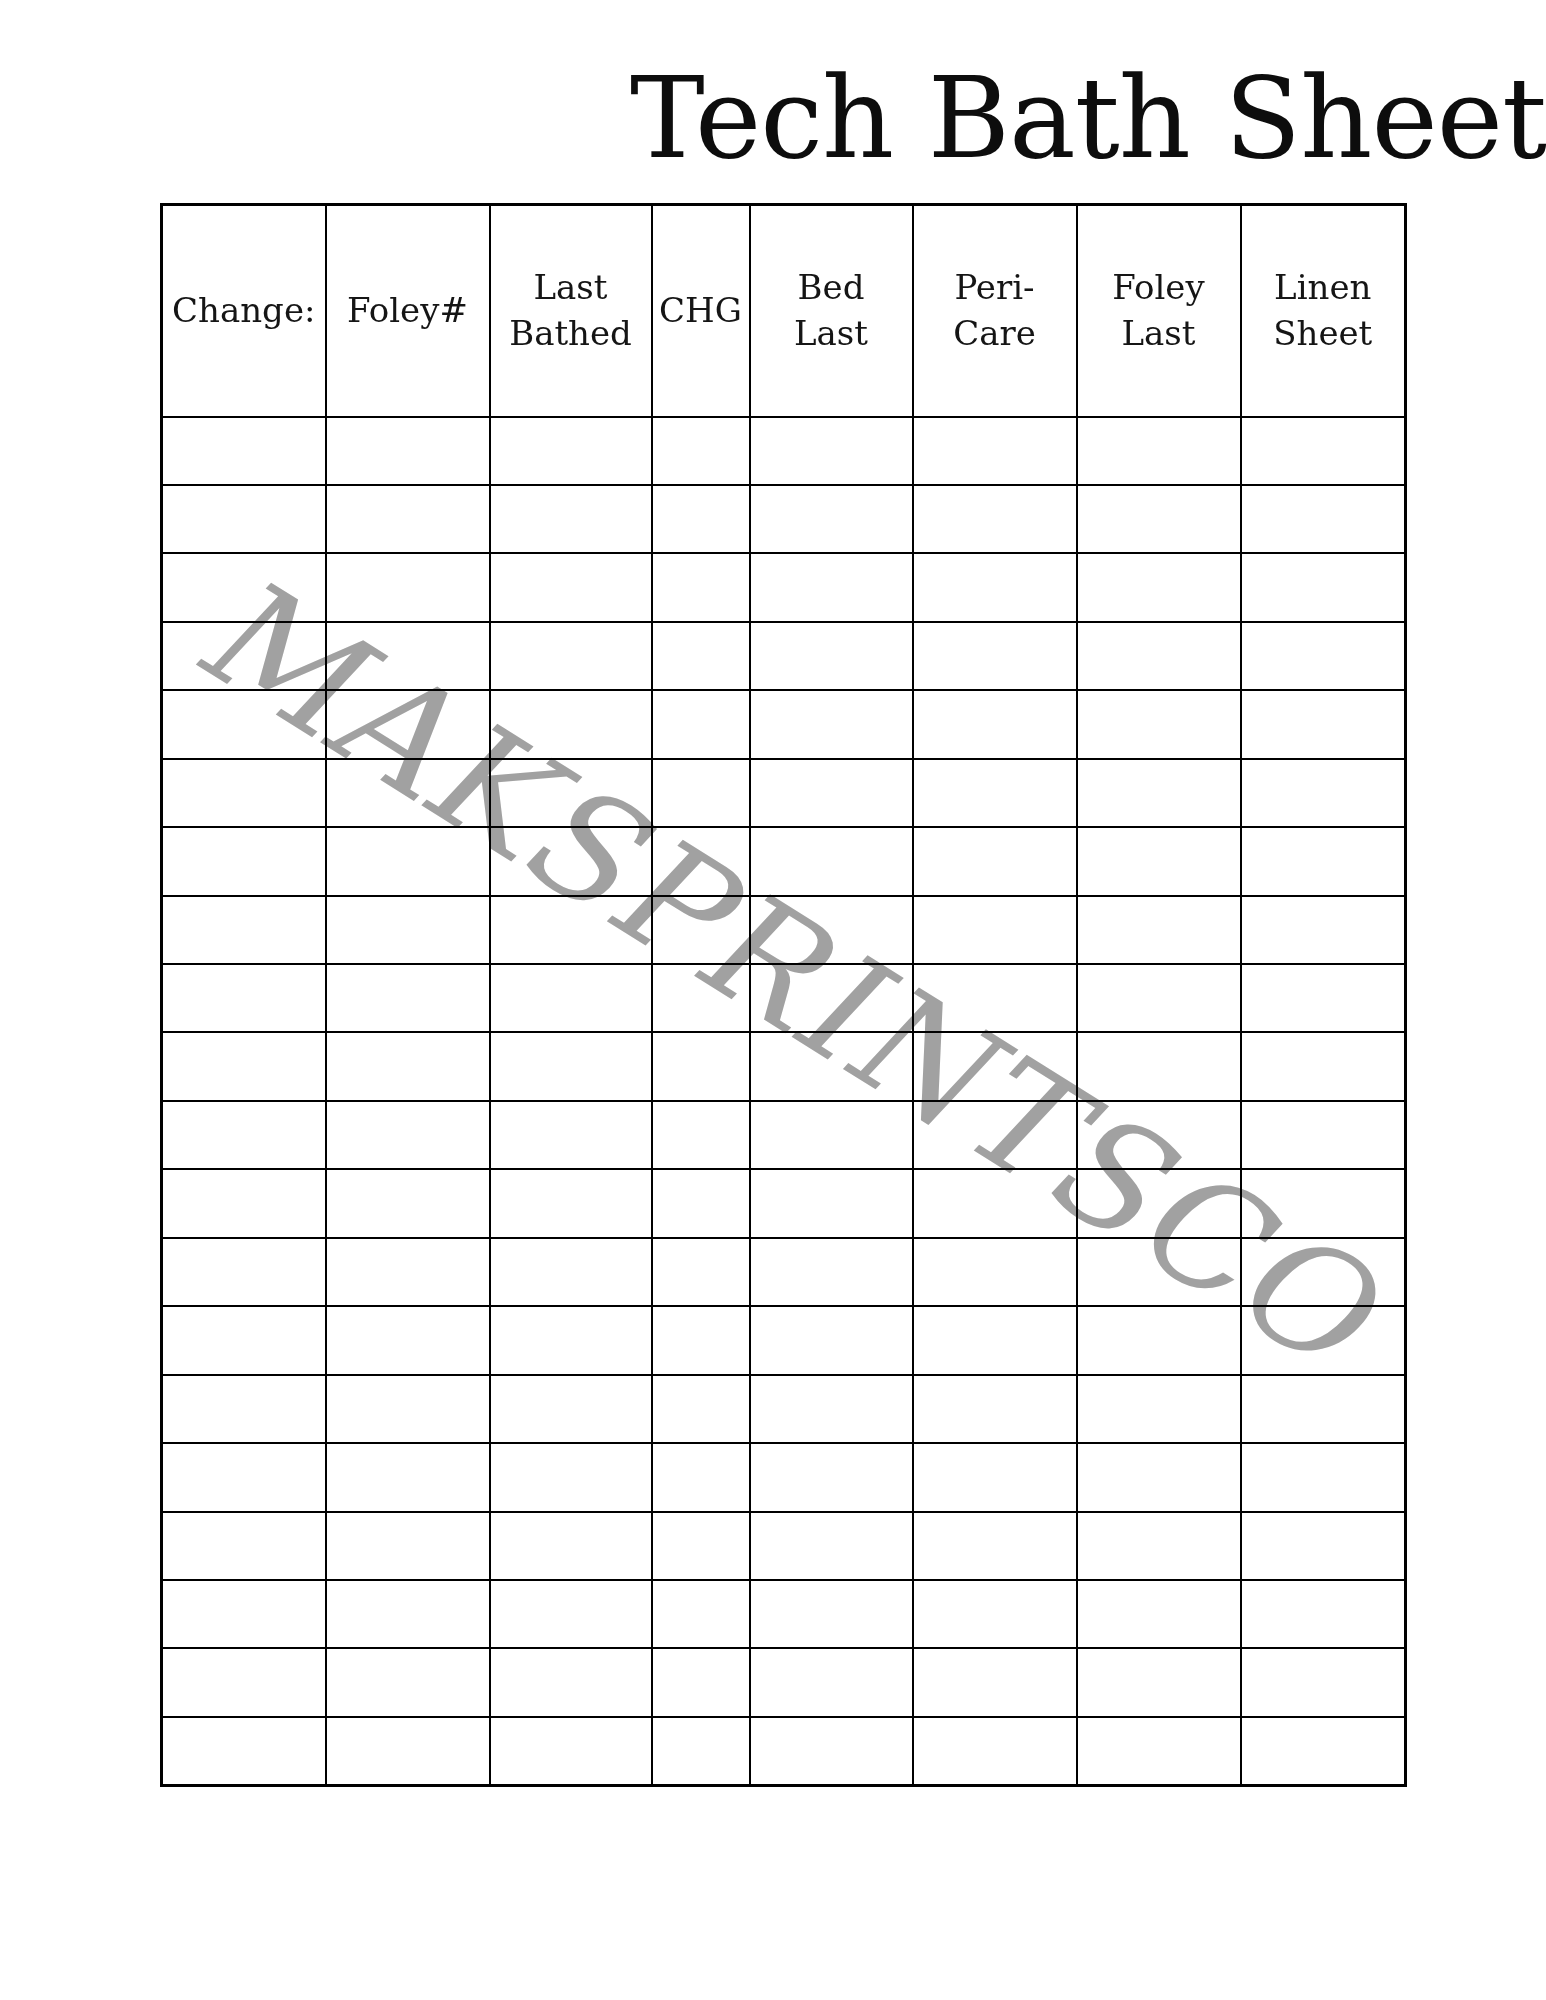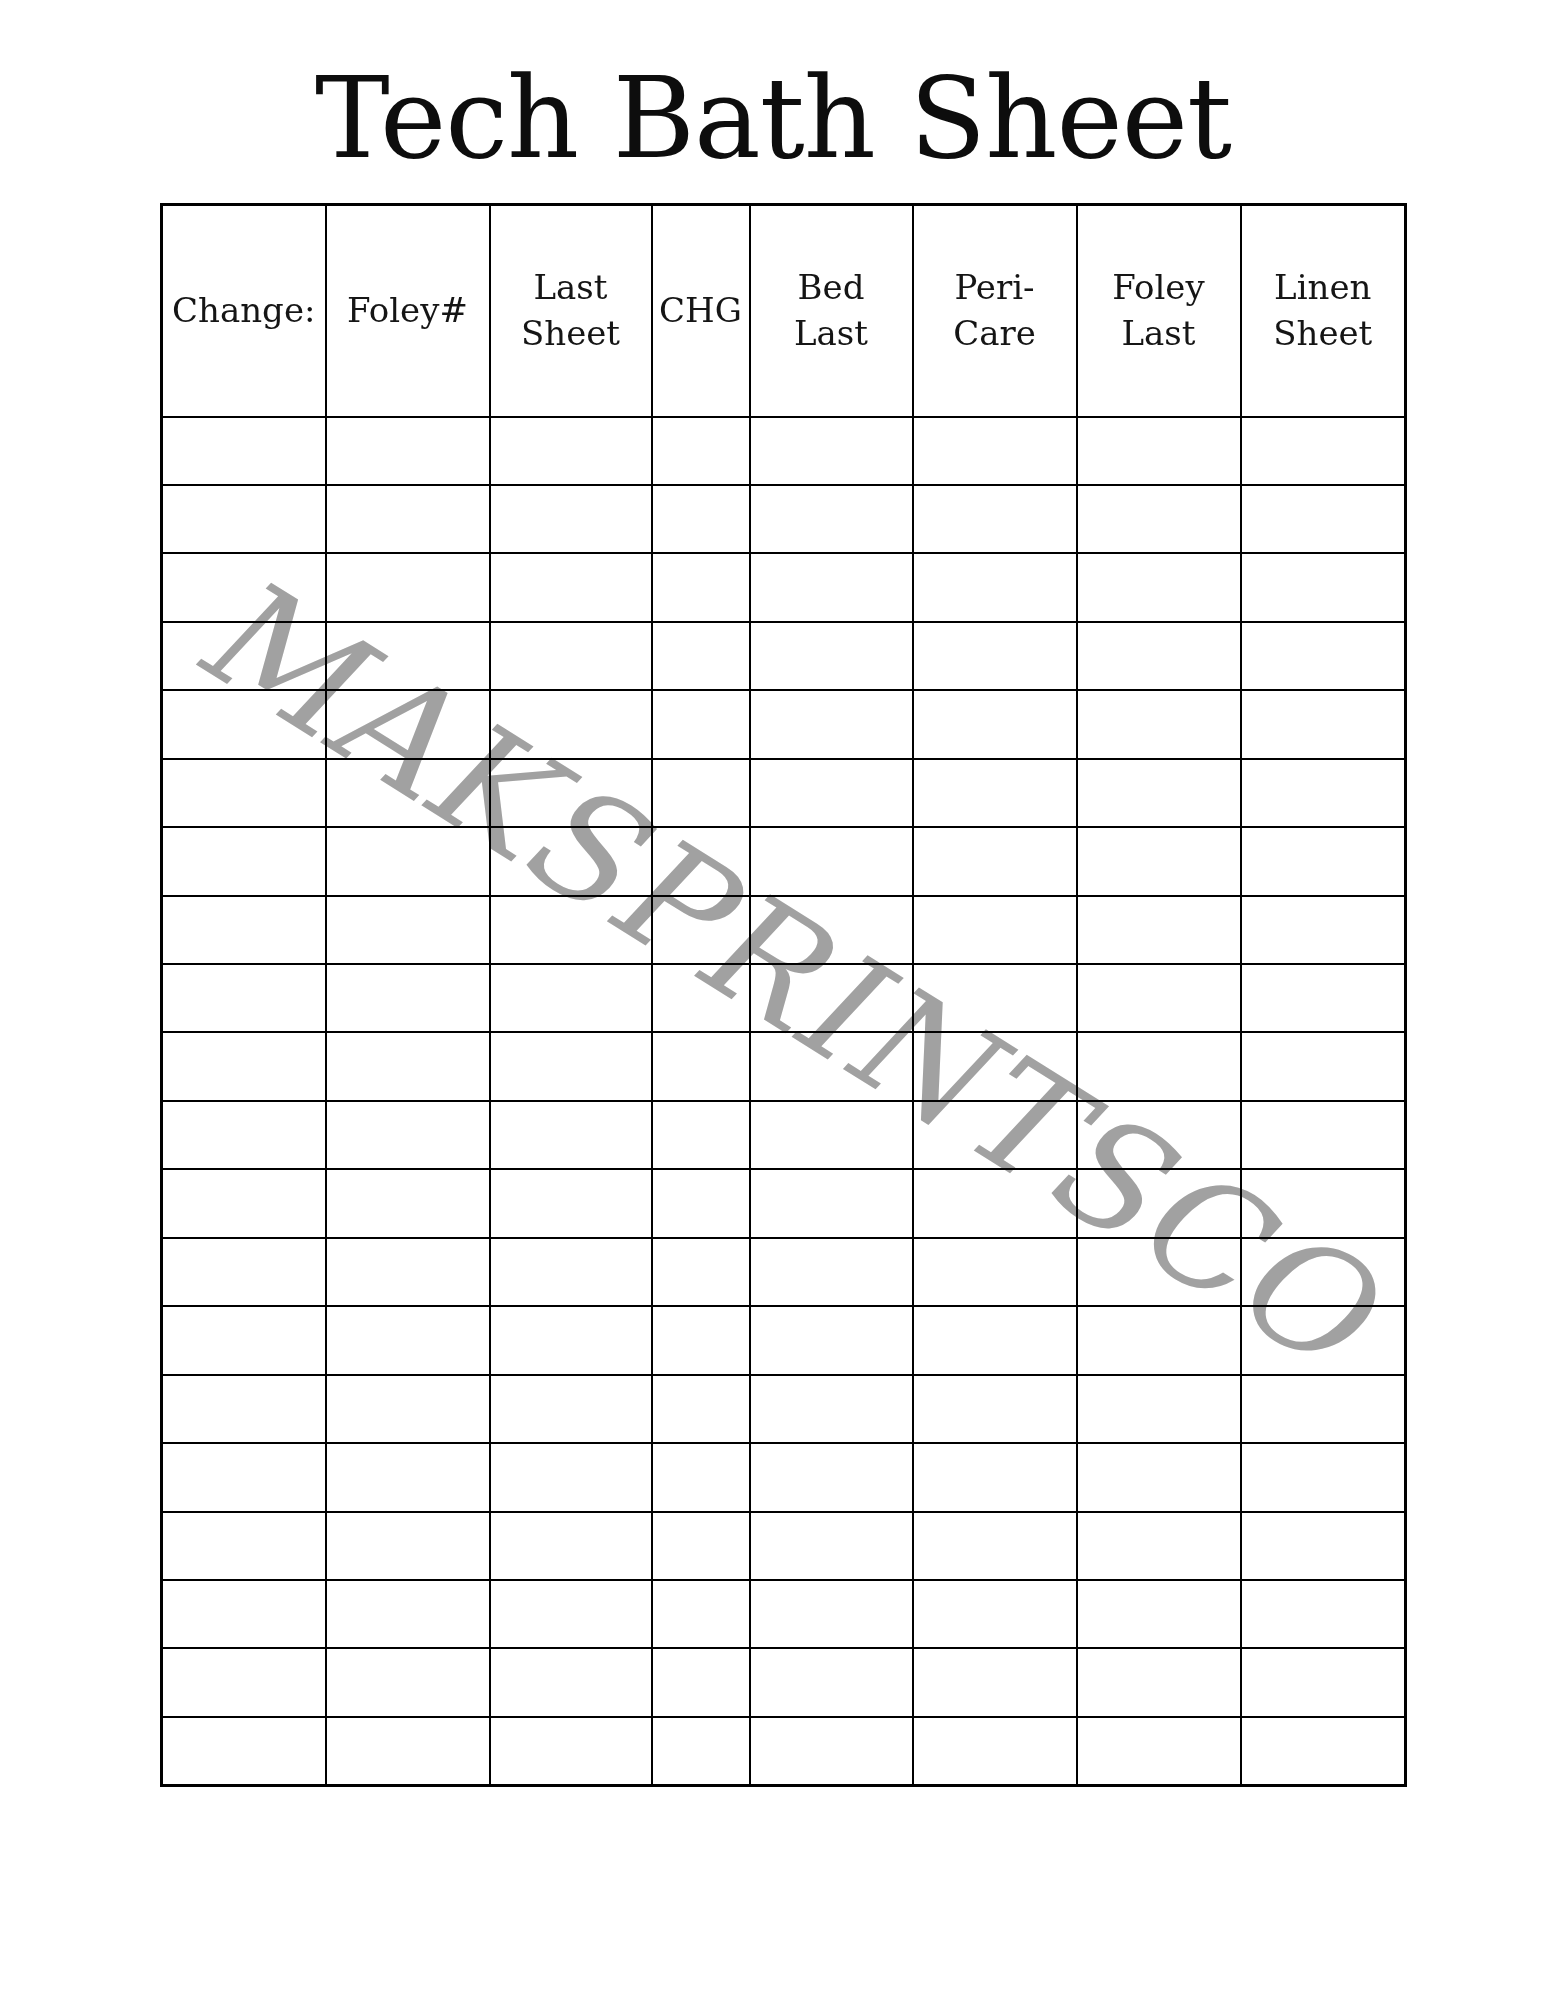--- a/index.html
+++ b/index.html
@@ -11,21 +11,21 @@
     position: relative;
     width: 1546px;
     height: 2000px;
     background: #ffffff;
     overflow: hidden;
     font-family: "DejaVu Serif", serif;
   }
   .doc-title {
     margin: 0;
     padding-top: 62px;
-    text-align: center;
+    text-align: right;
     font-family: "DejaVu Serif", serif;
     font-weight: 500;
     font-size: 112px;
     line-height: 1.0;
     letter-spacing: -1px;
     color: #0d0d0d;
   }
   .watermark {
     position: absolute;
     left: 265px;
@@ -102,21 +102,21 @@
       <col class="col-chg">
       <col class="col-bed">
       <col class="col-peri">
       <col class="col-foley">
       <col class="col-linen">
     </colgroup>
     <thead>
       <tr>
         <th>Change:</th>
         <th>Foley#</th>
-        <th>Last Sheet</th>
+        <th>Last Bathed</th>
         <th>CHG</th>
         <th>Bed Last</th>
         <th>Peri-Care</th>
         <th>Foley Last</th>
         <th>Linen Sheet</th>
       </tr>
     </thead>
     <tbody>
         <tr>
           <td></td>

